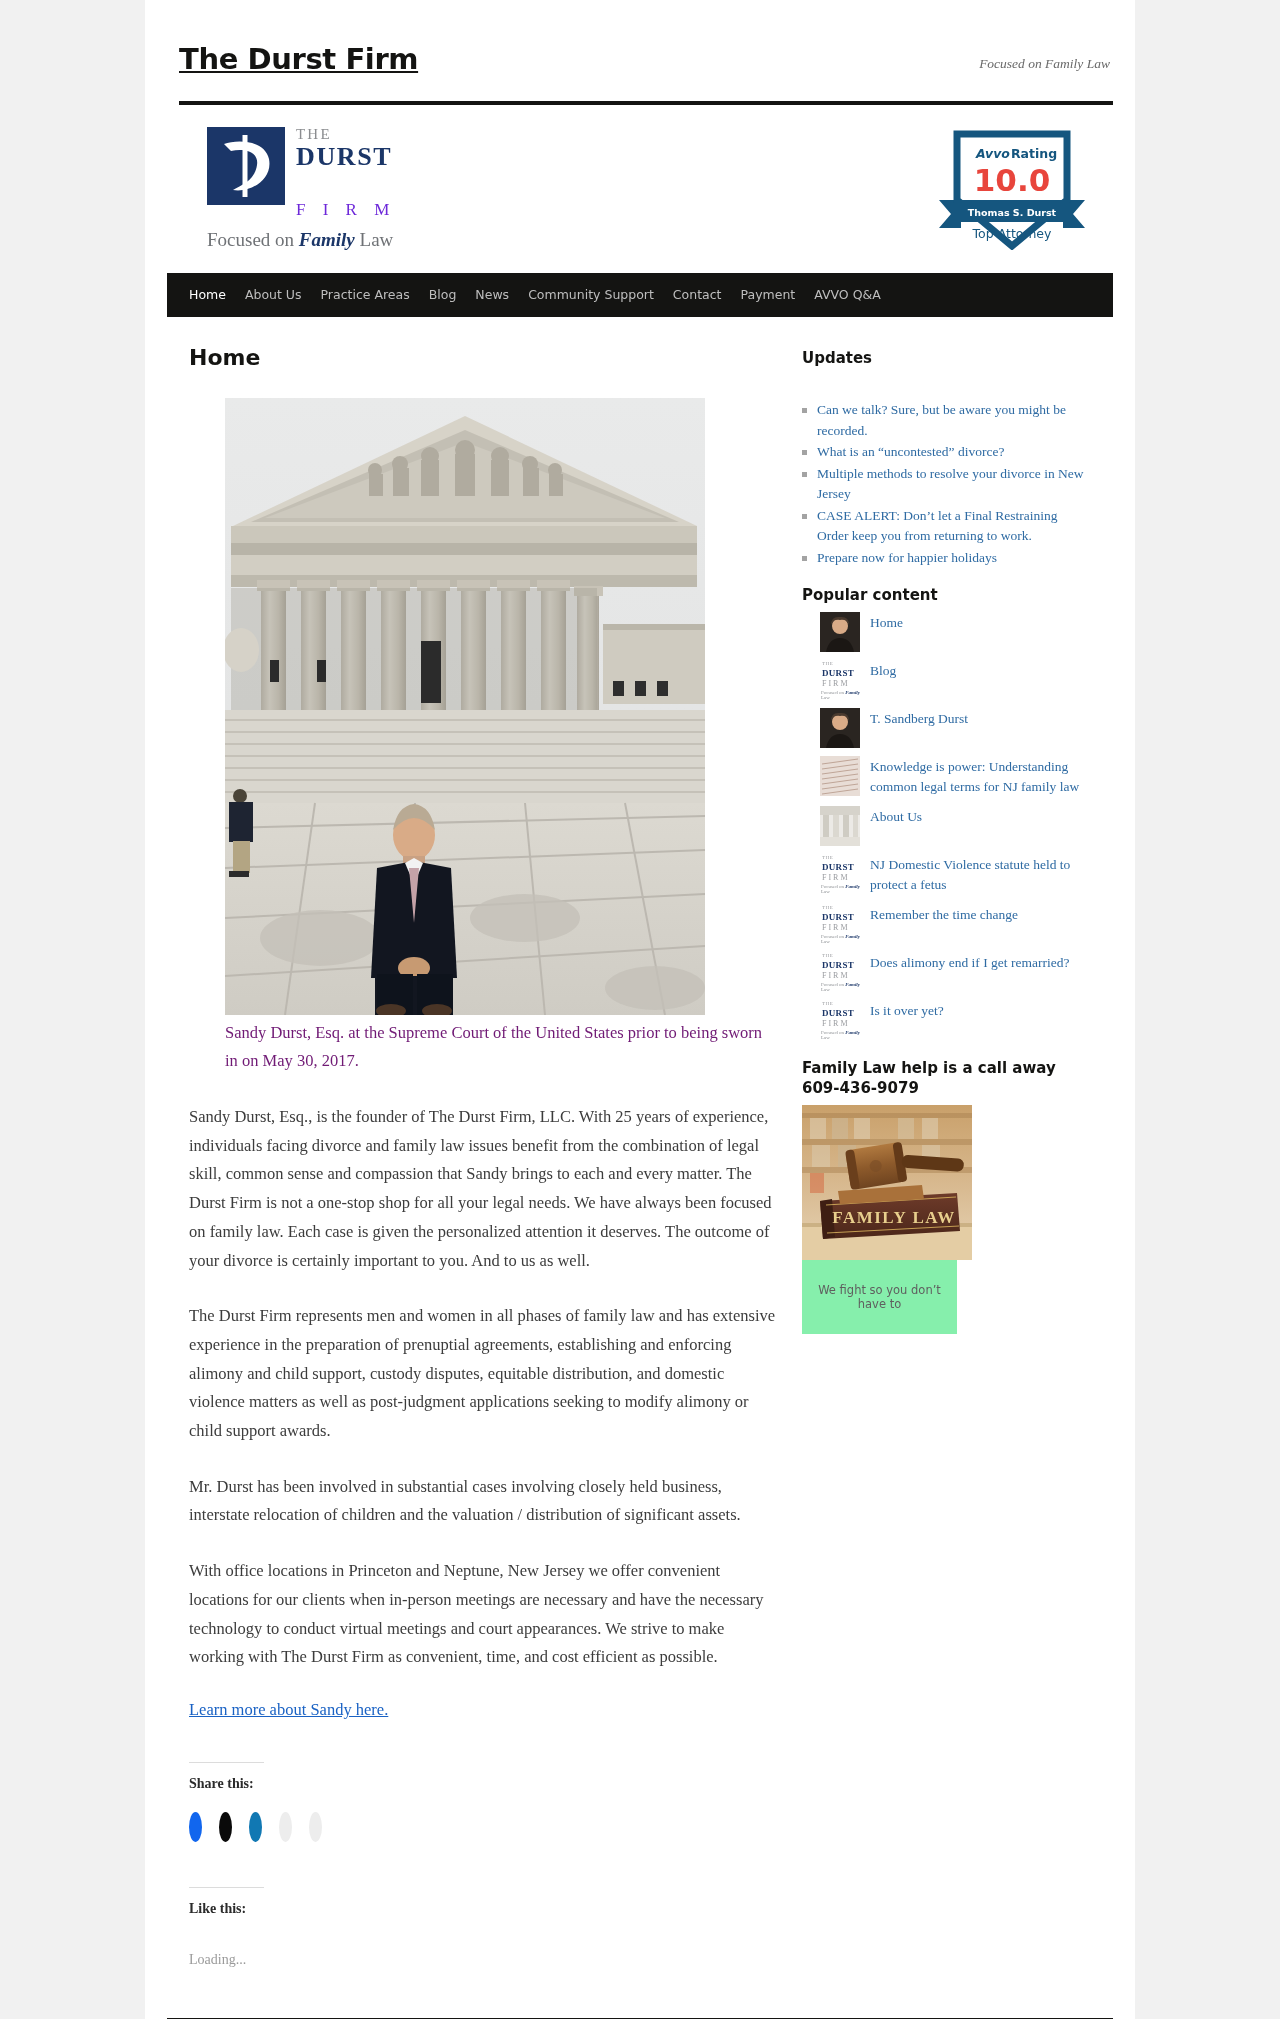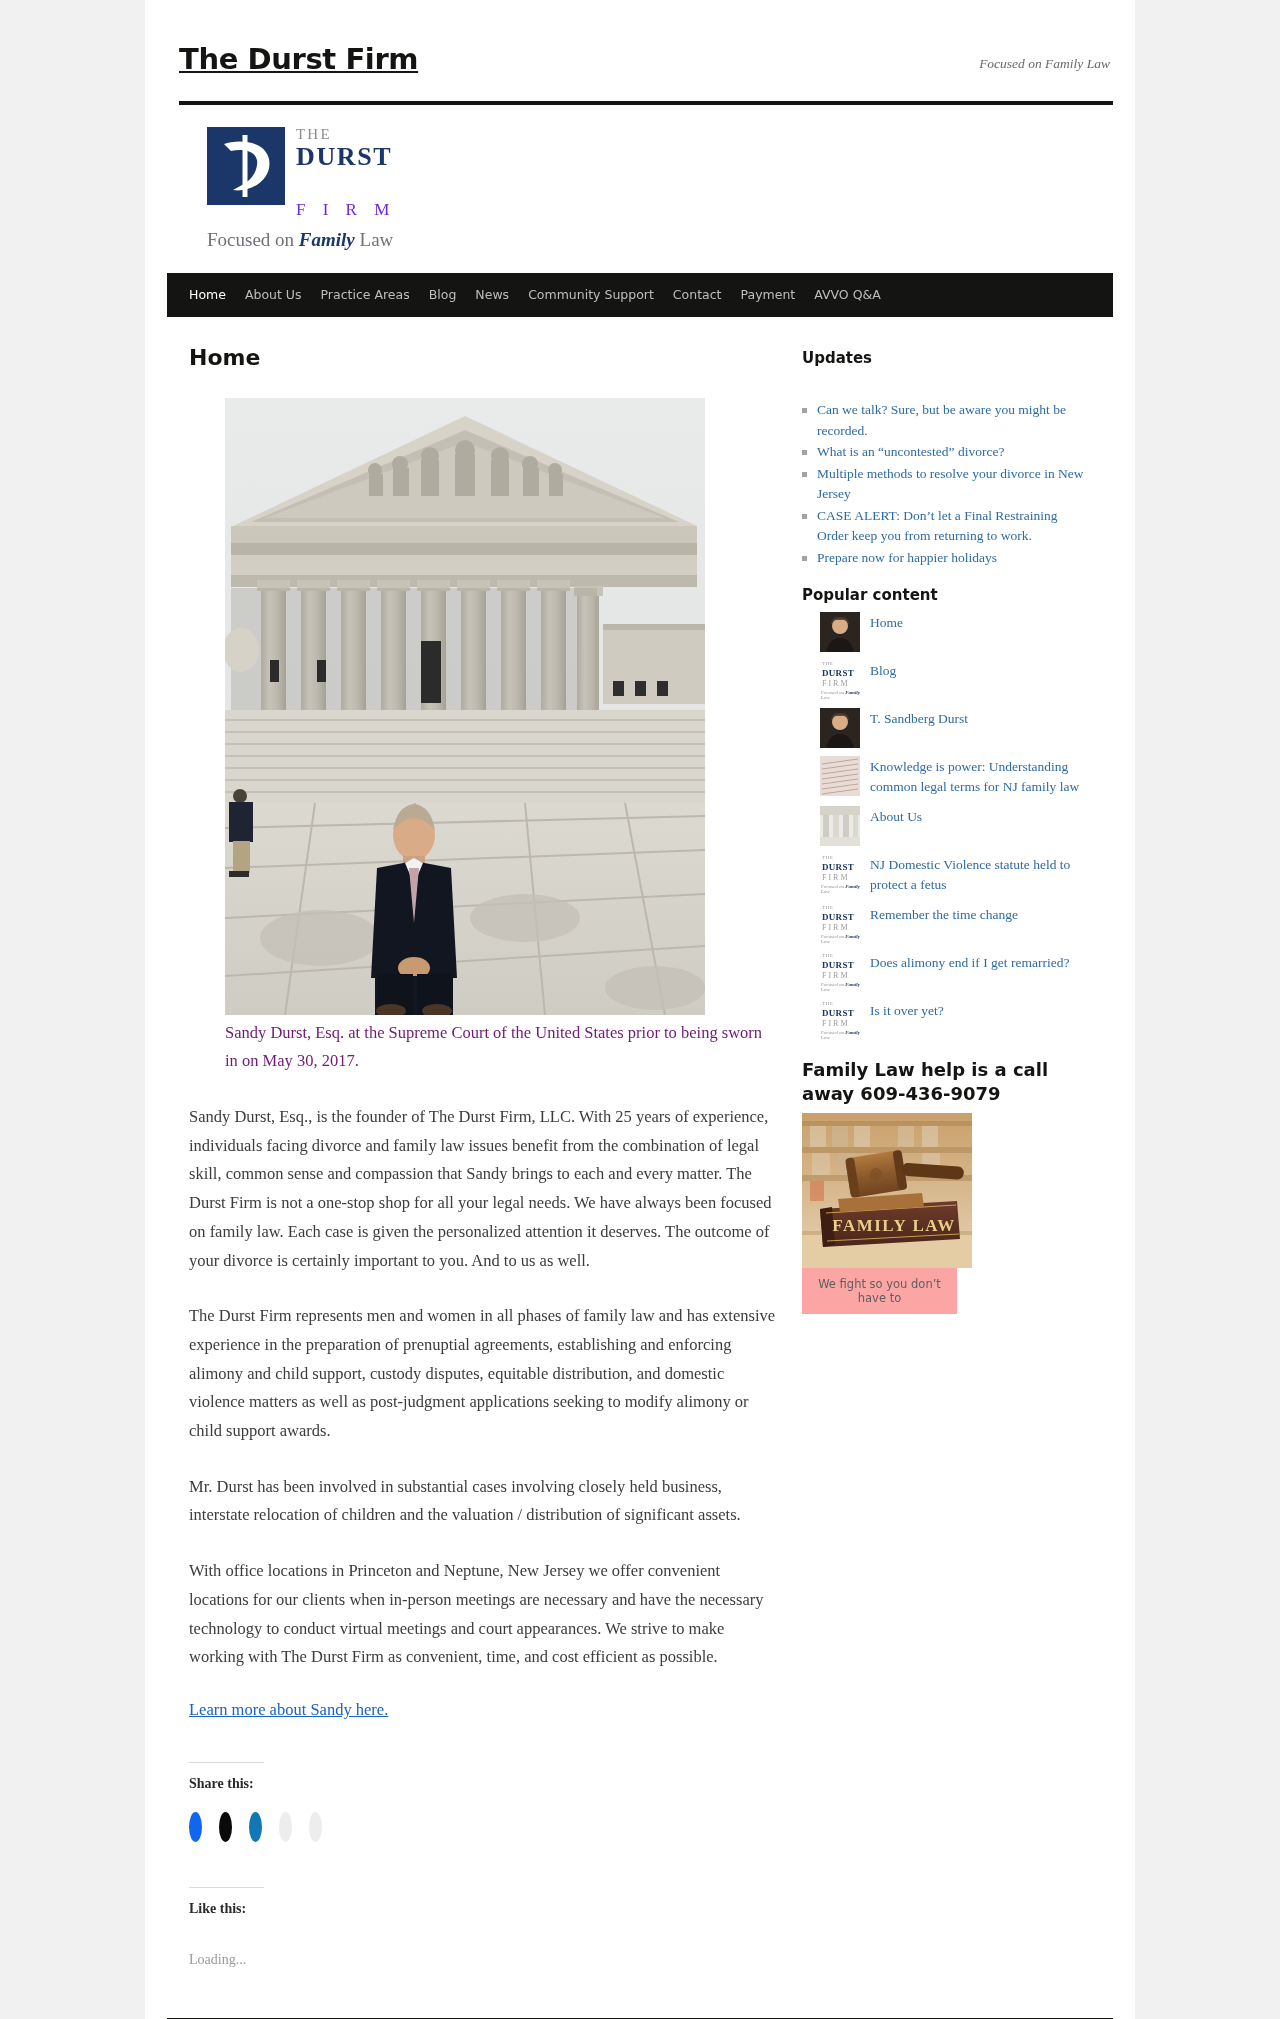--- a/index.html
+++ b/index.html
@@ -239,32 +239,32 @@
   
   .mini { background: #fff; position: relative; }
   .mini .m-the { position:absolute; left:2px; top:1px; font-family:"Liberation Serif",serif; font-size:5px; color:#9a9ca0; letter-spacing:0.5px;}
   .mini .m-durst { position:absolute; left:2px; top:8px; font-family:"Liberation Serif",serif; font-weight:bold; font-size:9px; color:#1b3668; letter-spacing:0.3px;}
   .mini .m-firm { position:absolute; left:2px; top:19px; font-family:"Liberation Serif",serif; font-size:8px; color:#9a9ca0; letter-spacing:2px;}
   .mini .m-tag { position:absolute; left:1px; top:30px; font-family:"Liberation Serif",serif; font-size:5px; color:#8d9094;}
   .mini .m-tag b { color:#1b3668; font-style:italic; }
 
   .calltitle {
     font-family: "DejaVu Sans", sans-serif;
-    font-size: 18px; font-weight: bold; color: #141412;
+    font-size: 15px; font-weight: bold; color: #141412;
     line-height: 1.35;
     margin-bottom: 7px;
   }
   .gavel-card { width: 155px; }
   .gavel-img { width: 170px; height: 155px; display: block; }
   .gavel-cap {
-    background: #fca5a5;
+    background: #86efac;
     font-family: "DejaVu Sans", sans-serif;
     font-size: 11.5px;
     color: #5f5f5f;
-    padding: 9px 8px;
+    padding: 23px 8px;
     text-align: center;
   }
 
   
   .footer {
     margin: 0 22px;
     border-top: 4px solid #141412;
     padding: 22px 0 28px 0;
     display: flex;
     justify-content: space-between;
@@ -295,20 +295,37 @@
         </div>
         <div class="logo-words">
           <div class="logo-the">THE</div>
           <div class="logo-durst">DURST</div>
           <div class="logo-firm">F I R M</div>
         </div>
       </div>
       <div class="logo-tag"><span>Focused on </span><b>Family</b><span> Law</span></div>
     </div>
 
+    <div class="avvo">
+      <svg viewBox="0 0 150 122" width="150" height="122" aria-hidden="true">
+
+        <path d="M2 72 L24 72 L24 100 L2 100 L14 86 Z" fill="#15567f"></path>
+        <path d="M148 72 L126 72 L126 100 L148 100 L136 86 Z" fill="#15567f"></path>
+
+        <path d="M20 6 L130 6 L130 72 L75 118 L20 72 Z" fill="#ffffff" stroke="#15567f" stroke-width="7"></path>
+
+        <rect x="18" y="72" width="114" height="22" fill="#15567f"></rect>
+
+        <text x="56" y="30" font-family="DejaVu Sans, sans-serif" font-size="12.5" font-weight="bold" font-style="italic" fill="#15567f" text-anchor="middle">Avvo</text>
+        <text x="97" y="30" font-family="DejaVu Sans, sans-serif" font-size="12.5" font-weight="bold" fill="#15567f" text-anchor="middle">Rating</text>
+        <text x="75" y="63" font-family="DejaVu Sans, sans-serif" font-size="31" font-weight="bold" fill="#e8453c" text-anchor="middle">10.0</text>
+        <text x="75" y="88" font-family="DejaVu Sans, sans-serif" font-size="9.5" font-weight="bold" fill="#ffffff" text-anchor="middle">Thomas S. Durst</text>
+        <text x="75" y="110" font-family="DejaVu Sans, sans-serif" font-size="12.5" fill="#15567f" text-anchor="middle">Top Attorney</text>
+      </svg>
+    </div>
   </div>
 
   <nav class="nav">
     <ul>
       <li class="current"><a href="#">Home</a></li>
       <li><a href="#">About Us</a></li>
       <li><a href="#">Practice Areas</a></li>
       <li><a href="#">Blog</a></li>
       <li><a href="#">News</a></li>
       <li><a href="#">Community Support</a></li>

